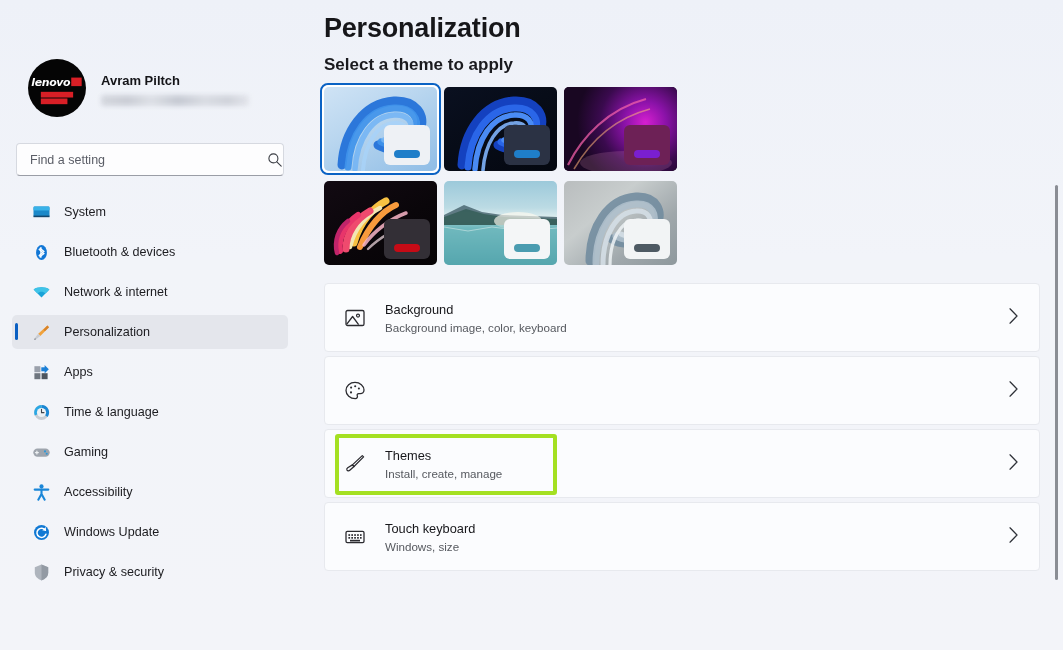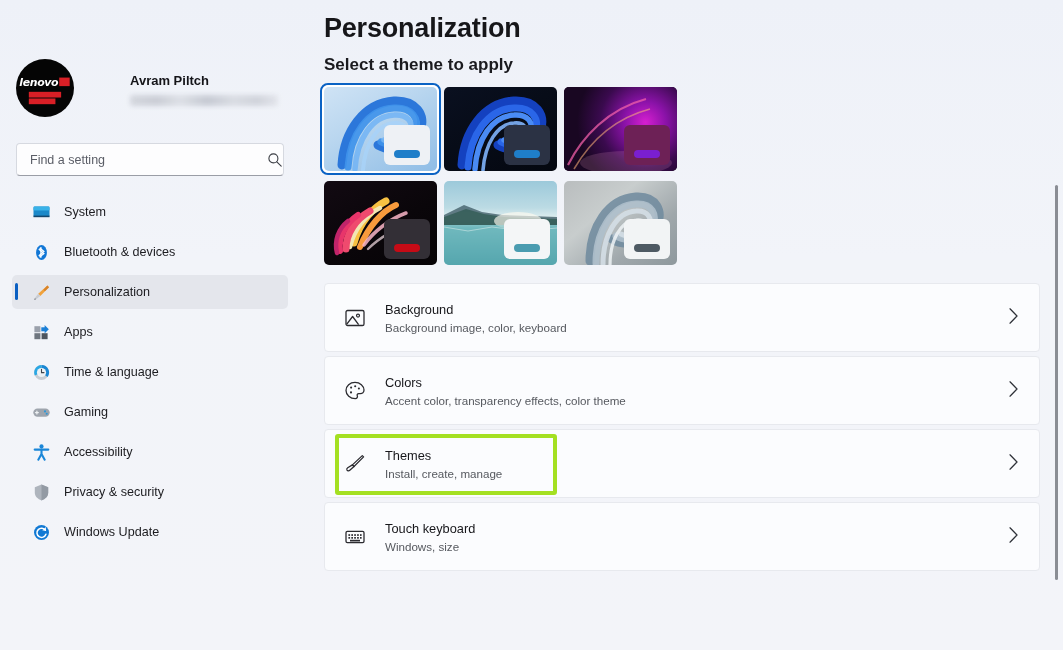--- a/index.html
+++ b/index.html
@@ -34,22 +34,22 @@
   .win-btn {
     width: 46px; height: 32px; display: flex; align-items: center; justify-content: center;
   }
   .win-btn svg { display:block; }
 
   
   .sidebar {
     position: absolute; top: 48px; left: 0; width: 300px; height: 602px;
   }
   .account {
-    display: flex; align-items: center; gap: 22px;
-    padding: 11px 0 0 16px;
+    display: flex; align-items: center; gap: 15px;
+    padding: 11px 0 0 28px;
   }
   .avatar {
     width: 58px; height: 58px; border-radius: 50%;
     background: #050505; position: relative; overflow: hidden;
     display: flex; align-items: center; justify-content: center;
     flex-shrink: 0;
   }
   .avatar .logo-wrap { transform: scale(.95); text-align: left; }
   .avatar .lenovo {
     display: inline-block;
@@ -60,21 +60,21 @@
   }
   .avatar .redbox {
     display:inline-block; vertical-align: middle;
     background: #d91f26; width: 11px; height: 9px; margin-left: 1.5px;
   }
   .avatar .redrow {
     display:block; background:#d91f26; height:6px; margin-top:1.5px;
   }
   .avatar .r1 { width: 34px; margin-left: 10px; }
   .avatar .r2 { width: 28px; margin-left: 10px; }
-  .acct-text { display: flex; flex-direction: column; gap: 7px; padding-top: 2px; margin-left: 34px; }
+  .acct-text { display: flex; flex-direction: column; gap: 7px; padding-top: 2px; }
   .acct-name { font-size: 13px; font-weight: 700; color: #141418; }
   .acct-mail {
     width: 148px; height: 11px; border-radius: 2px;
     background: linear-gradient(90deg,#d3d6dd 0%,#c9ccd4 18%,#dcdfe5 34%,#c4c8d1 52%,#d8dbe2 70%,#cfd2da 86%,#e2e4ea 100%);
     filter: blur(2.4px); opacity: .95;
   }
 
   .searchbox {
     margin: 26px 0 0 16px; width: 268px; height: 33px;
     background: #fdfdfe; border: 1px solid #d6d9e0; border-bottom-color: #9a9da6;
@@ -219,20 +219,29 @@
         <span class="nav-ico">
           <svg width="19" height="19" viewBox="0 0 19 19">
             <ellipse cx="9.5" cy="9.5" rx="5.4" ry="7.6" fill="#1277d6"></ellipse>
             <path d="M8 5.3 L12 8.6 L7.2 12.6 M8 13.8 L12 10.4 L7.2 6.5" fill="none" stroke="#ffffff" stroke-width="1.25" stroke-linecap="round" stroke-linejoin="round"></path>
             <path d="M8.9 4.6 V14.3" stroke="#ffffff" stroke-width="1.25" stroke-linecap="round"></path>
           </svg>
         </span>
         <span class="nav-label">Bluetooth &amp; devices</span>
       </div>
 
+      <div class="nav-item">
+        <span class="nav-ico">
+          <svg width="19" height="19" viewBox="0 0 19 19">
+            <path d="M1.6 6.6 C5 3.4 14 3.4 17.4 6.6 L9.5 14.6 Z" fill="#1aa3d8"></path>
+            <path d="M1.6 6.6 C5 3.4 14 3.4 17.4 6.6 L13.6 10.4 C11 8.2 8 8.2 5.4 10.4 Z" fill="#3fc3e8"></path>
+          </svg>
+        </span>
+        <span class="nav-label">Network &amp; internet</span>
+      </div>
 
       <div class="nav-item active">
         <span class="nav-ico">
           <svg width="19" height="19" viewBox="0 0 19 19">
             <path d="M15.4 2.6 L17 4.2 L8.3 12.9 L6.2 10.8 Z" fill="#f0a23c"></path>
             <path d="M15.4 2.6 L17 4.2 L12.9 8.3 L11.4 6.7 Z" fill="#d8832a"></path>
             <path d="M6.2 10.8 L8.3 12.9 L4.1 16.2 L2.9 15.0 Z" fill="#c9ccd2"></path>
             <path d="M2.9 15.0 L4.1 16.2 L2.2 16.9 Z" fill="#6c7078"></path>
           </svg>
         </span>
@@ -285,36 +294,36 @@
             <path d="M2.7 6.6 H16.3" stroke="#1b86d8" stroke-width="2.1" stroke-linecap="round"></path>
             <path d="M9.5 6.6 V11 L6.3 16.7 M9.5 11 L12.7 16.7" stroke="#1b86d8" stroke-width="2.1" fill="none" stroke-linecap="round" stroke-linejoin="round"></path>
           </svg>
         </span>
         <span class="nav-label">Accessibility</span>
       </div>
 
       <div class="nav-item">
         <span class="nav-ico">
           <svg width="19" height="19" viewBox="0 0 19 19">
-            <path d="M9.5 1.6 L16.2 4.2 V9.6 C16.2 13.6 13.2 16.2 9.5 17.4 C5.8 16.2 2.8 13.6 2.8 9.6 V4.2 Z" fill="#aeb4bd"></path>
-            <path d="M9.5 1.6 L16.2 4.2 V9.6 C16.2 13.6 13.2 16.2 9.5 17.4 Z" fill="#939aa4"></path>
-          </svg>
-        </span>
-        <span class="nav-label">Privacy &amp; security</span>
-      </div>
-
-      <div class="nav-item">
-        <span class="nav-ico">
-          <svg width="19" height="19" viewBox="0 0 19 19">
             <circle cx="9.5" cy="9.5" r="7.5" fill="#1279d4"></circle>
             <path d="M13.4 7.3 A4.6 4.6 0 1 0 13.9 11.3" fill="none" stroke="#ffffff" stroke-width="1.5" stroke-linecap="round"></path>
             <path d="M13.9 3.9 L13.9 7.6 L10.3 7.6 Z" fill="#ffffff"></path>
           </svg>
         </span>
         <span class="nav-label">Windows Update</span>
+      </div>
+
+      <div class="nav-item">
+        <span class="nav-ico">
+          <svg width="19" height="19" viewBox="0 0 19 19">
+            <path d="M9.5 1.6 L16.2 4.2 V9.6 C16.2 13.6 13.2 16.2 9.5 17.4 C5.8 16.2 2.8 13.6 2.8 9.6 V4.2 Z" fill="#aeb4bd"></path>
+            <path d="M9.5 1.6 L16.2 4.2 V9.6 C16.2 13.6 13.2 16.2 9.5 17.4 Z" fill="#939aa4"></path>
+          </svg>
+        </span>
+        <span class="nav-label">Privacy &amp; security</span>
       </div>
 
     </div>
   </div>
 
   <div class="main">
 
     <div class="page-title">Personalization</div>
     <div class="section-label">Select a theme to apply</div>
 
@@ -455,24 +464,20 @@
 
       <div class="srow">
         <span class="srow-ico">
           <svg width="24" height="24" viewBox="0 0 24 24">
             <path d="M12 3.4 C17 3.4 21 6.9 21 11.1 C21 13.6 19.2 14.7 17.4 14.7 L15.6 14.7 C14.4 14.7 13.8 15.6 14.3 16.7 C14.8 17.9 14.1 19.6 12.3 19.6 C7.2 19.6 3 16 3 11.5 C3 6.9 7 3.4 12 3.4 Z" fill="none" stroke="#2b2b30" stroke-width="1.3"></path>
             <circle cx="8.1" cy="8.6" r="1.05" fill="#2b2b30"></circle>
             <circle cx="12.2" cy="7.2" r="1.05" fill="#2b2b30"></circle>
             <circle cx="15.9" cy="9.5" r="1.05" fill="#2b2b30"></circle>
             <circle cx="8.0" cy="13.4" r="1.05" fill="#2b2b30"></circle>
           </svg>
-        </span>
-        <span class="srow-txt">
-          <span class="srow-title">Colors</span>
-          <span class="srow-sub">Accent color, transparency effects, color theme</span>
         </span>
         <span class="chev">
           <svg width="11" height="17" viewBox="0 0 11 17">
               <path d="M2 1.3 L9 8.5 L2 15.7" fill="none" stroke="#30333a" stroke-width="1.25" stroke-linecap="round" stroke-linejoin="round"></path>
             </svg>
         </span>
       </div>
 
       <div class="srow">
         <span class="srow-ico">

